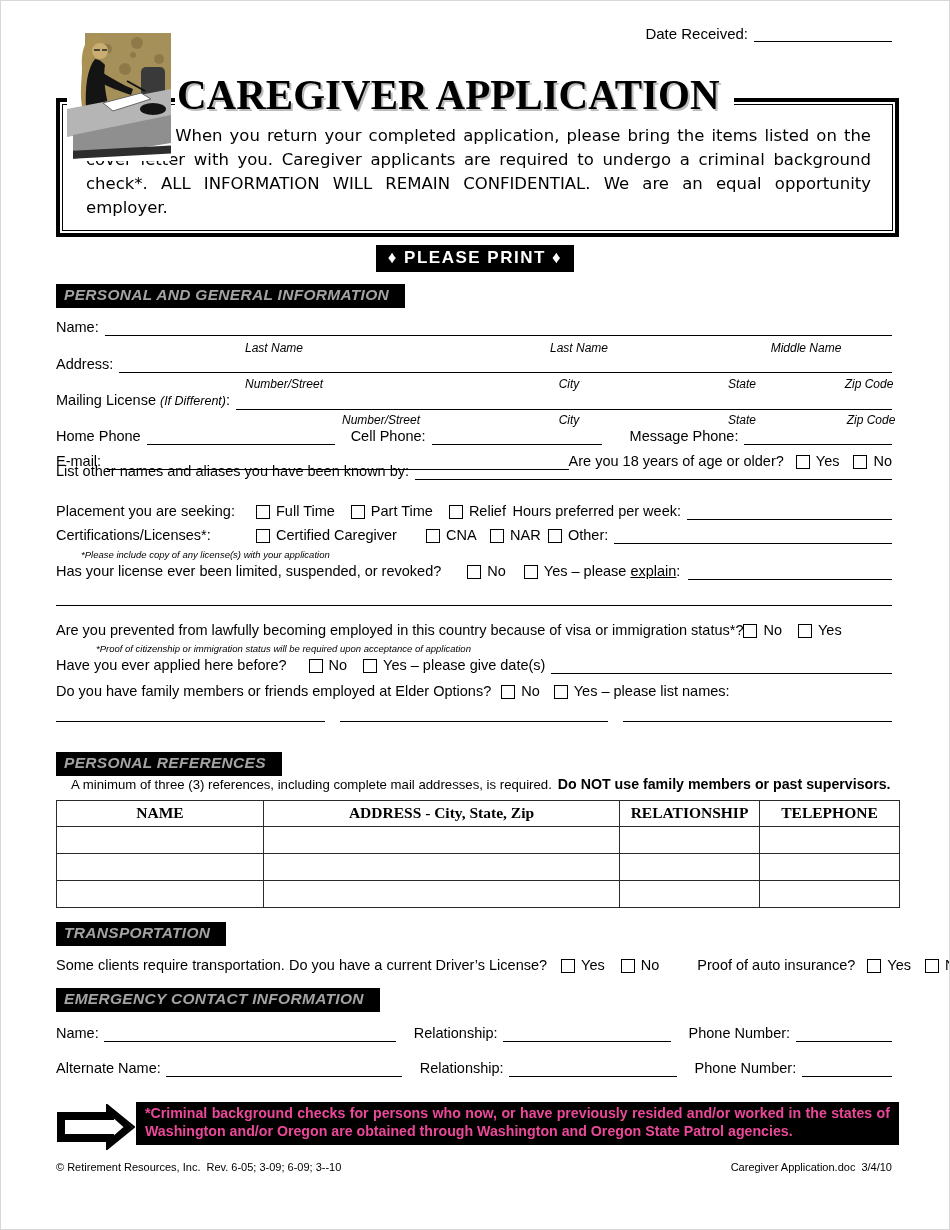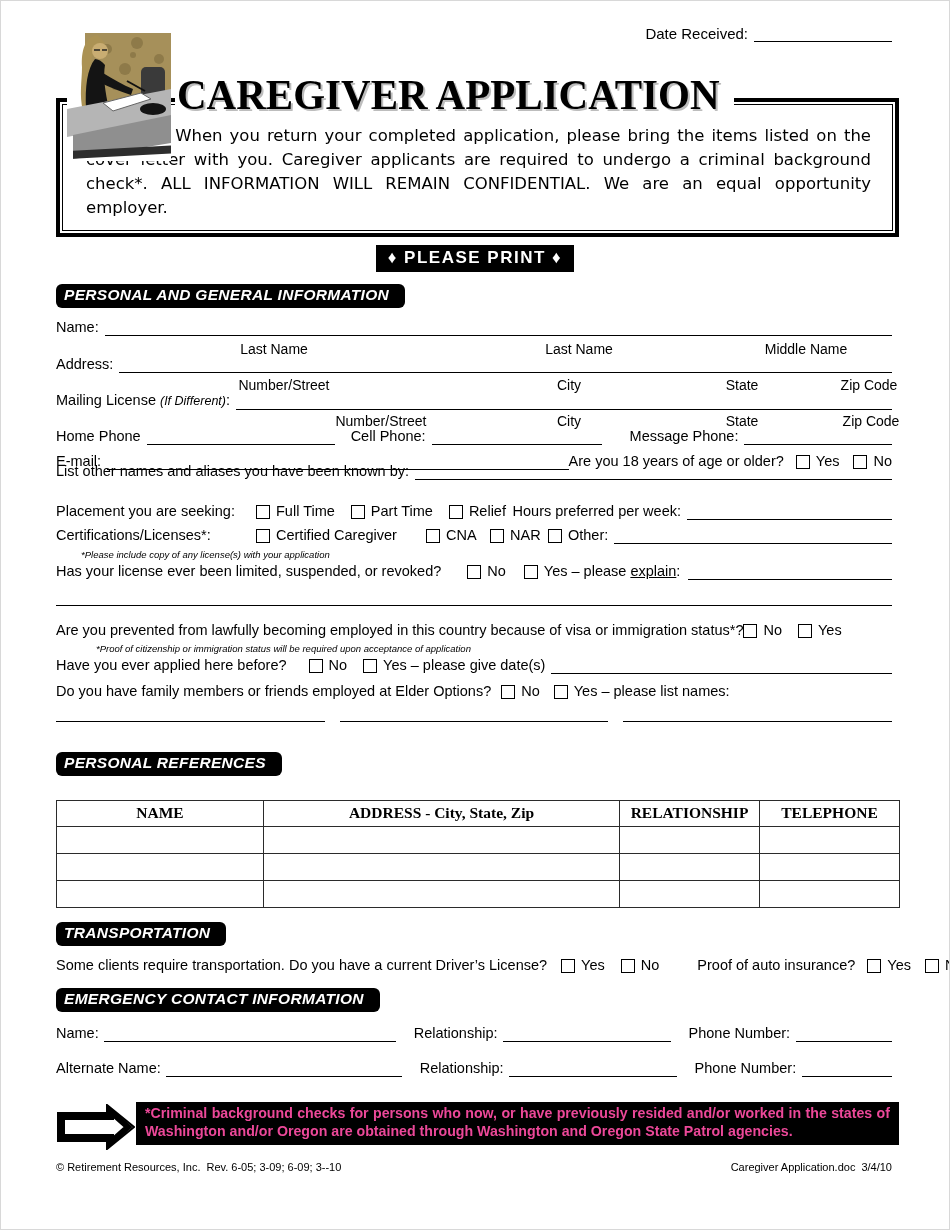--- a/index.html
+++ b/index.html
@@ -27,36 +27,36 @@
     font-family:"DejaVu Sans",sans-serif;font-size:16.5px;line-height:24px;
     padding:22px 24px 0 26px;text-align:justify;font-weight:500;
   }
   
   .pp-wrap{position:absolute;top:244px;left:0;right:0;text-align:center;}
   .pp{
     display:inline-block;background:#000;color:#fff;font-weight:bold;font-size:17px;
     letter-spacing:1.5px;padding:3px 12px 4px;
   }
   .badge{
-    position:absolute;left:55px;background:#000;color:#ffffff;font-weight:bold;font-style:italic;
-    font-size:15.5px;letter-spacing:.3px;padding:2px 16px 4px 8px;white-space:nowrap;border-radius:6px;
+    position:absolute;left:55px;background:#000;color:#a3a3a3;font-weight:bold;font-style:italic;
+    font-size:15.5px;letter-spacing:.3px;padding:2px 16px 4px 8px;white-space:nowrap;
   }
   .b-personal{top:283px;}
   .b-ref{top:751px;}
   .b-trans{top:921px;}
   .b-emg{top:987px;}
   
   .row{
     position:absolute;left:55px;right:57px;display:flex;align-items:flex-end;
     font-size:14.5px;line-height:17px;
   }
   .lbl{white-space:nowrap;flex-shrink:0;}
   .ln{border-bottom:1.5px solid #000;height:16px;display:block;}
   .fill{flex:1;margin-left:6px;}
-  .sub{position:absolute;left:55px;right:57px;height:13px;font-size:14px;}
+  .sub{position:absolute;left:55px;right:57px;height:13px;font-size:12px;font-style:italic;}
   .sub span{position:absolute;transform:translateX(-50%);white-space:nowrap;}
   .cbg{display:flex;align-items:flex-end;white-space:nowrap;flex-shrink:0;}
   .cb{
     width:14px;height:14px;border:1.7px solid #000;box-sizing:border-box;background:#fff;
     display:inline-block;margin:0 6px 1px 0;flex-shrink:0;
   }
   .note{position:absolute;font-size:9.5px;font-style:italic;white-space:nowrap;}
   .ul{text-decoration:underline;}
   
   .r-name{top:318px;}    .s-name{top:340px;}
@@ -317,20 +317,24 @@
     </span>
   </div>
 
   <div class="r-blanks">
     <span class="ln"></span>
     <span class="ln"></span>
     <span class="ln"></span>
   </div>
 
   <div class="badge b-ref">PERSONAL REFERENCES</div>
+  <div class="row r-refintro">
+    <span>A minimum of three (3) references, including complete mail addresses, is required.</span>
+    <b>Do NOT use family members or past supervisors.</b>
+  </div>
 
   <div class="ref-table">
     <table>
       <colgroup>
         <col style="width:207px;">
           <col style="width:356px;">
           <col style="width:140px;">
           <col style="width:140px;">
       </colgroup>
       <thead>

